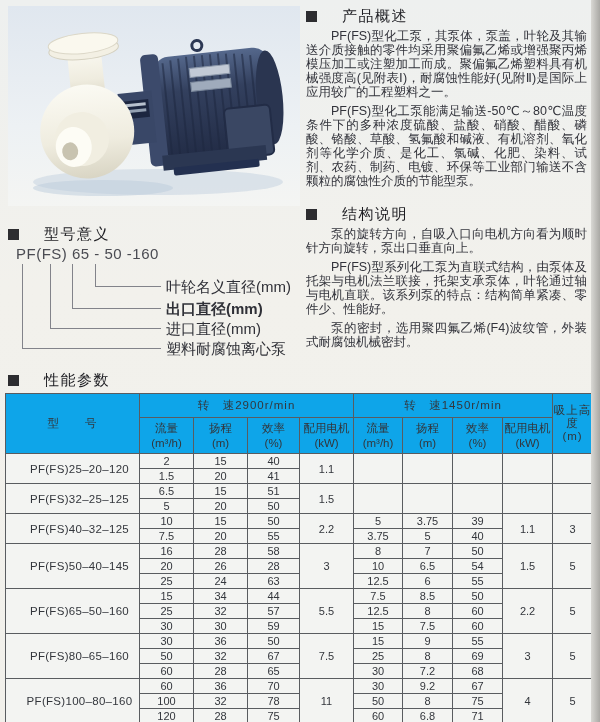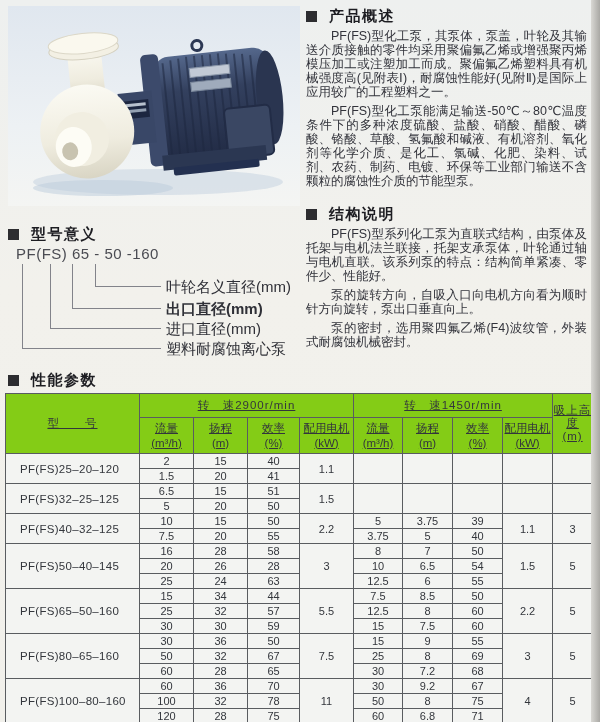--- a/index.html
+++ b/index.html
@@ -6,46 +6,46 @@
   body{font-family:"Liberation Sans","DejaVu Sans",sans-serif;}
   .page{position:relative;width:600px;height:722px;overflow:hidden;
         background:linear-gradient(180deg,#eef0ef 0%,#f2f1ec 40%,#f1f0eb 100%);color:#33343b;}
   .edge-strip{position:absolute;right:0;top:0;width:9px;height:722px;
         background:linear-gradient(to right,#d9d8d4,#a9a8a4);}
   
   .photo{position:absolute;left:8px;top:6px;width:292px;height:200px;}
   
   .sec-title{display:flex;align-items:center;gap:8px;height:16px;}
   .bullet{width:11px;height:11px;background:#2d2d30;flex:0 0 auto;}
-  .sec-title h2{font-size:15px;font-weight:bold;letter-spacing:1.5px;margin:4px;color:#1d1d22;}
+  .sec-title h2{font-size:15px;font-weight:normal;letter-spacing:1.5px;margin:17px;color:#1d1d22;}
   
   .sec{position:absolute;width:281px;}
   .sec p{margin:5px 0 0 0;font-size:12.5px;line-height:14px;text-align:justify;
          text-indent:2em;color:#32333b;}
   .sec-overview{left:306px;top:8px;}
   .sec-structure{left:306px;top:206px;}
   
   .sec-model{position:absolute;left:8px;top:226px;width:292px;height:148px;}
   .model-code{position:absolute;left:8px;top:19px;font-size:15px;letter-spacing:.5px;color:#4a4b52;}
   .dg{position:absolute;border-color:#82838a;}
   .dg.v{border-left:1px solid #82838a;width:0;top:38px;}
   .dg.h{border-top:1px solid #82838a;height:0;}
   .dg-label{position:absolute;left:158px;font-size:15px;color:#2f3037;white-space:nowrap;}
   
   .sec-perf-title{position:absolute;left:8px;top:372px;}
   table.perf{position:absolute;left:5px;top:393px;width:587px;border-collapse:collapse;
              background:#f3f4f2;font-size:11px;color:#33363c;table-layout:fixed;}
   table.perf th,table.perf td{border:1px solid #595c60;text-align:center;padding:0;overflow:hidden;}
-  table.perf thead th{background:#84cc16;font-weight:normal;font-size:11.5px;text-decoration:underline;}
+  table.perf thead th{background:#0ea5e9;font-weight:normal;font-size:11.5px;}
   tr.hdr-groups th{height:23px;letter-spacing:1px;}
   tr.hdr-cols th{height:35px;line-height:15px;margin-top:13px;}
   th.model-h{letter-spacing:2px;font-size:12px;}
   th.suction-h{line-height:13px;padding:0 6px;}
   table.perf tbody td{height:14px;line-height:12px;}
-  table.perf td.model{text-align:left;padding-left:14px;font-size:11.5px;letter-spacing:.3px;}
+  table.perf td.model{text-align:center;padding-left:14px;font-size:11.5px;letter-spacing:.3px;}
 </style>
 </head>
 <body>
 
 <div class="page">
 
   <div class="photo">
     <svg width="292" height="200" viewBox="0 0 292 200">
       <defs>
         <linearGradient id="bgG" x1="0" y1="0" x2="0" y2="1">
@@ -120,22 +120,22 @@
     </div>
     <p>PF(FS)型化工泵，其泵体，泵盖，叶轮及其输送介质接触的零件均采用聚偏氟乙烯或增强聚丙烯模压加工或注塑加工而成。聚偏氟乙烯塑料具有机械强度高(见附表Ⅰ)，耐腐蚀性能好(见附Ⅱ)是国际上应用较广的工程塑料之一。</p>
     <p>PF(FS)型化工泵能满足输送-50℃～80℃温度条件下的多种浓度硫酸、盐酸、硝酸、醋酸、磷酸、铬酸、草酸、氢氟酸和碱液、有机溶剂、氧化剂等化学介质、是化工、氯碱、化肥、染料、试剂、农药、制药、电镀、环保等工业部门输送不含颗粒的腐蚀性介质的节能型泵。</p>
   </section>
 
   <section class="sec sec-structure">
     <div class="sec-title">
       <span class="bullet"></span>
       <h2>结构说明</h2>
     </div>
+    <p>泵的旋转方向，自吸入口向电机方向看为顺时针方向旋转，泵出口垂直向上。</p>
     <p>PF(FS)型系列化工泵为直联式结构，由泵体及托架与电机法兰联接，托架支承泵体，叶轮通过轴与电机直联。该系列泵的特点：结构简单紧凑、零件少、性能好。</p>
-    <p>泵的旋转方向，自吸入口向电机方向看为顺时针方向旋转，泵出口垂直向上。</p>
     <p>泵的密封，选用聚四氟乙烯(F4)波纹管，外装式耐腐蚀机械密封。</p>
   </section>
 
   <section class="sec-model">
     <div class="sec-title">
       <span class="bullet"></span>
       <h2>型号意义</h2>
     </div>
     <div class="model-code">PF(FS) 65 - 50 -160</div>
 

